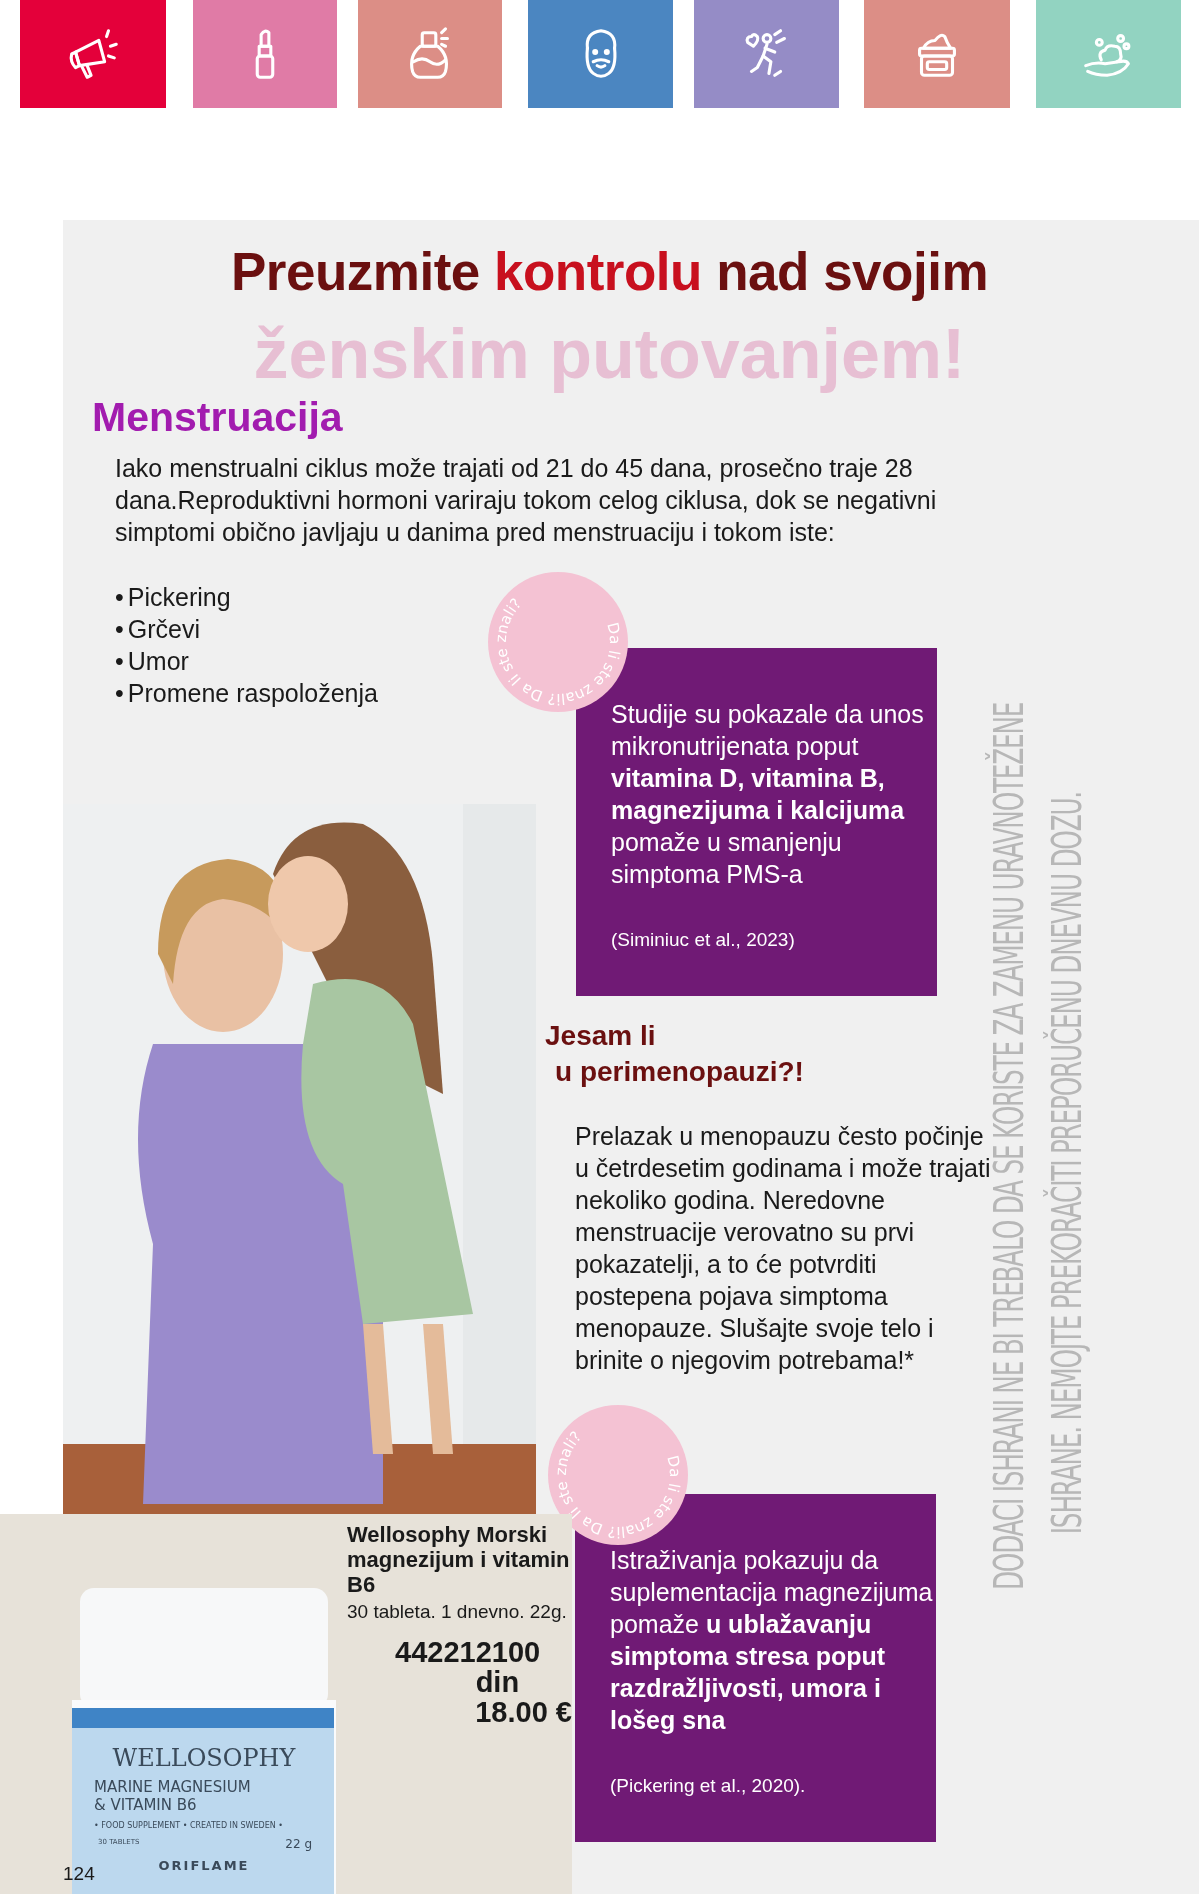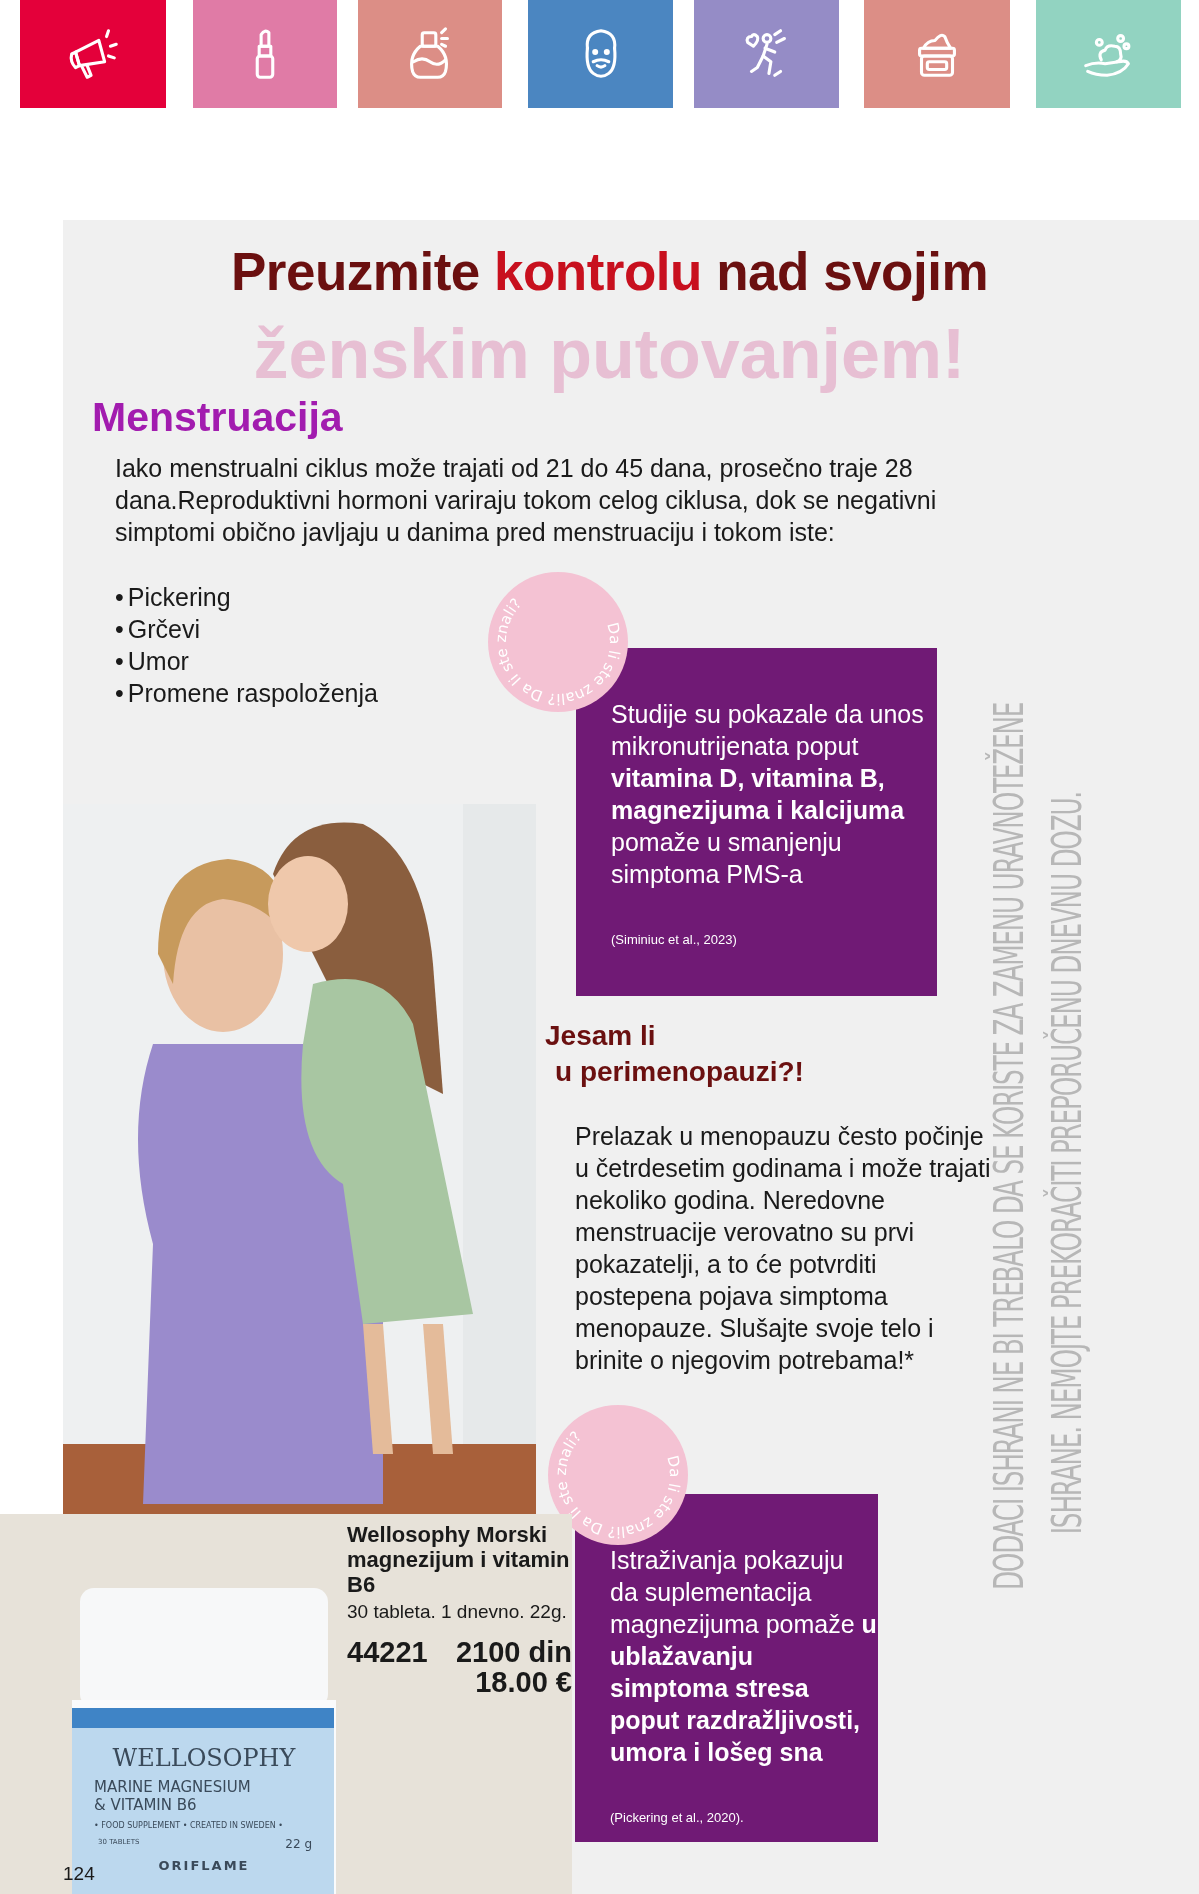--- a/index.html
+++ b/index.html
@@ -23,38 +23,38 @@
     .p-menstr { position: absolute; top: 452px; left: 115px; width: 880px; font-size: 25px; line-height: 32px; color: #1a1a1a; }
     .symptoms { position: absolute; top: 581px; left: 115px; list-style: none; font-size: 25px; line-height: 32px; }
     .symptoms li::before { content: "•"; margin-right: 4px; }
 
     .badge { position: absolute; width: 140px; height: 140px; border-radius: 50%; background: #f4c2d3; }
     .badge svg { width: 140px; height: 140px; }
     .badge text { fill: #ffffff; font-family: "DejaVu Sans", sans-serif; font-size: 15px; }
 
     .factbox { position: absolute; background: #701a75; color: #ffffff; font-size: 25px; line-height: 32px; }
     .factbox b { font-weight: 700; }
-    .factbox .cite { font-size: 13px; margin-top: 34px; display: block; }
+    .factbox .cite { font-size: 19px; margin-top: 34px; display: block; }
 
     .photo { position: absolute; top: 804px; left: 63px; width: 473px; height: 710px; overflow: hidden;
       background: linear-gradient(180deg,#f2f2f2 0%,#eceeef 70%,#dcd2c6 100%); }
 
     .h-peri { position: absolute; top: 1018px; left: 545px; font-size: 28px; font-weight: 700; color: #6b1010; line-height: 36px; }
     .p-peri { position: absolute; top: 1120px; left: 575px; width: 420px; font-size: 25px; line-height: 32px; }
 
     .vertical-note { position: absolute; left: 980px; top: 1590px; width: 1200px; transform: rotate(-90deg); transform-origin: 0 0;
       font-family: "DejaVu Sans", sans-serif; color: #b7b7b7; font-size: 40px; line-height: 58px; letter-spacing: -2px; transform-style: flat; }
     .vertical-note span { display: block; white-space: nowrap; transform: scaleX(0.62); transform-origin: 0 50%; }
 
     .product-bg { position: absolute; top: 1514px; left: 0; width: 572px; height: 380px; background: #e7e2d9; }
     .jar { position: absolute; top: 1580px; left: 72px; width: 264px; height: 314px; }
     .product-info { position: absolute; top: 1522px; left: 347px; width: 225px; }
     .product-name { font-size: 22px; font-weight: 700; line-height: 25px; }
     .product-desc { font-size: 19px; line-height: 26px; margin-top: 2px; }
-    .price-row { display: flex; justify-content: space-between; font-size: 29px; font-weight: 700; margin-top: 12px; line-height: 30px; }
+    .price-row { display: flex; justify-content: space-between; font-size: 29px; font-weight: 700; margin-top: 12px; line-height: 30px; margin-left: 48px; }
     .price-eur { text-align: right; font-size: 29px; font-weight: 700; line-height: 30px; }
 
     .page-num { position: absolute; top: 1863px; left: 63px; font-size: 19px; color: #1a1a1a; }
   </style>
 </head>
 <body>
 
 <div class="tiles">
   <div class="tile" style="left:20px;width:146px;background:#e4003a">
     <svg viewBox="0 0 64 64">
@@ -168,21 +168,21 @@
     <path d="M360 520 L370 650 L390 650 L380 520 Z" fill="#e4bb9a"></path>
   </svg>
 </div>
 
 <h2 class="h-peri">
   <span style="display:block">Jesam li</span>
   <span style="display:block;padding-left:10px">u perimenopauzi?!</span>
 </h2>
 <p class="p-peri">Prelazak u menopauzu često počinje u četrdesetim godinama i može trajati nekoliko godina. Neredovne menstruacije verovatno su prvi pokazatelji, a to će potvrditi postepena pojava simptoma menopauze. Slušajte svoje telo i brinite o njegovim potrebama!*</p>
 
-<div class="factbox" style="top:1494px;left:575px;width:303px;height:348px;padding:50px 0 0 35px;">
+<div class="factbox" style="top:1494px;left:575px;width:361px;height:348px;padding:50px 0 0 35px;">
   <span>Istraživanja pokazuju da suplementacija magnezijuma pomaže </span><b>u ublažavanju simptoma stresa poput razdražljivosti, umora i lošeg sna</b>
   <span class="cite">(Pickering et al., 2020).</span>
 </div>
 <div class="badge" style="top:1405px;left:548px;">
   <svg viewBox="0 0 140 140">
     <defs>
         <path id="circ2" d="M70,70 m-52,0 a52,52 0 1,1 104,0 a52,52 0 1,1 -104,0"></path>
       </defs>
     <text transform="rotate(160 70 70)"><textPath href="#circ2">Da li ste znali? Da li ste znali?</textPath></text>
   </svg>

